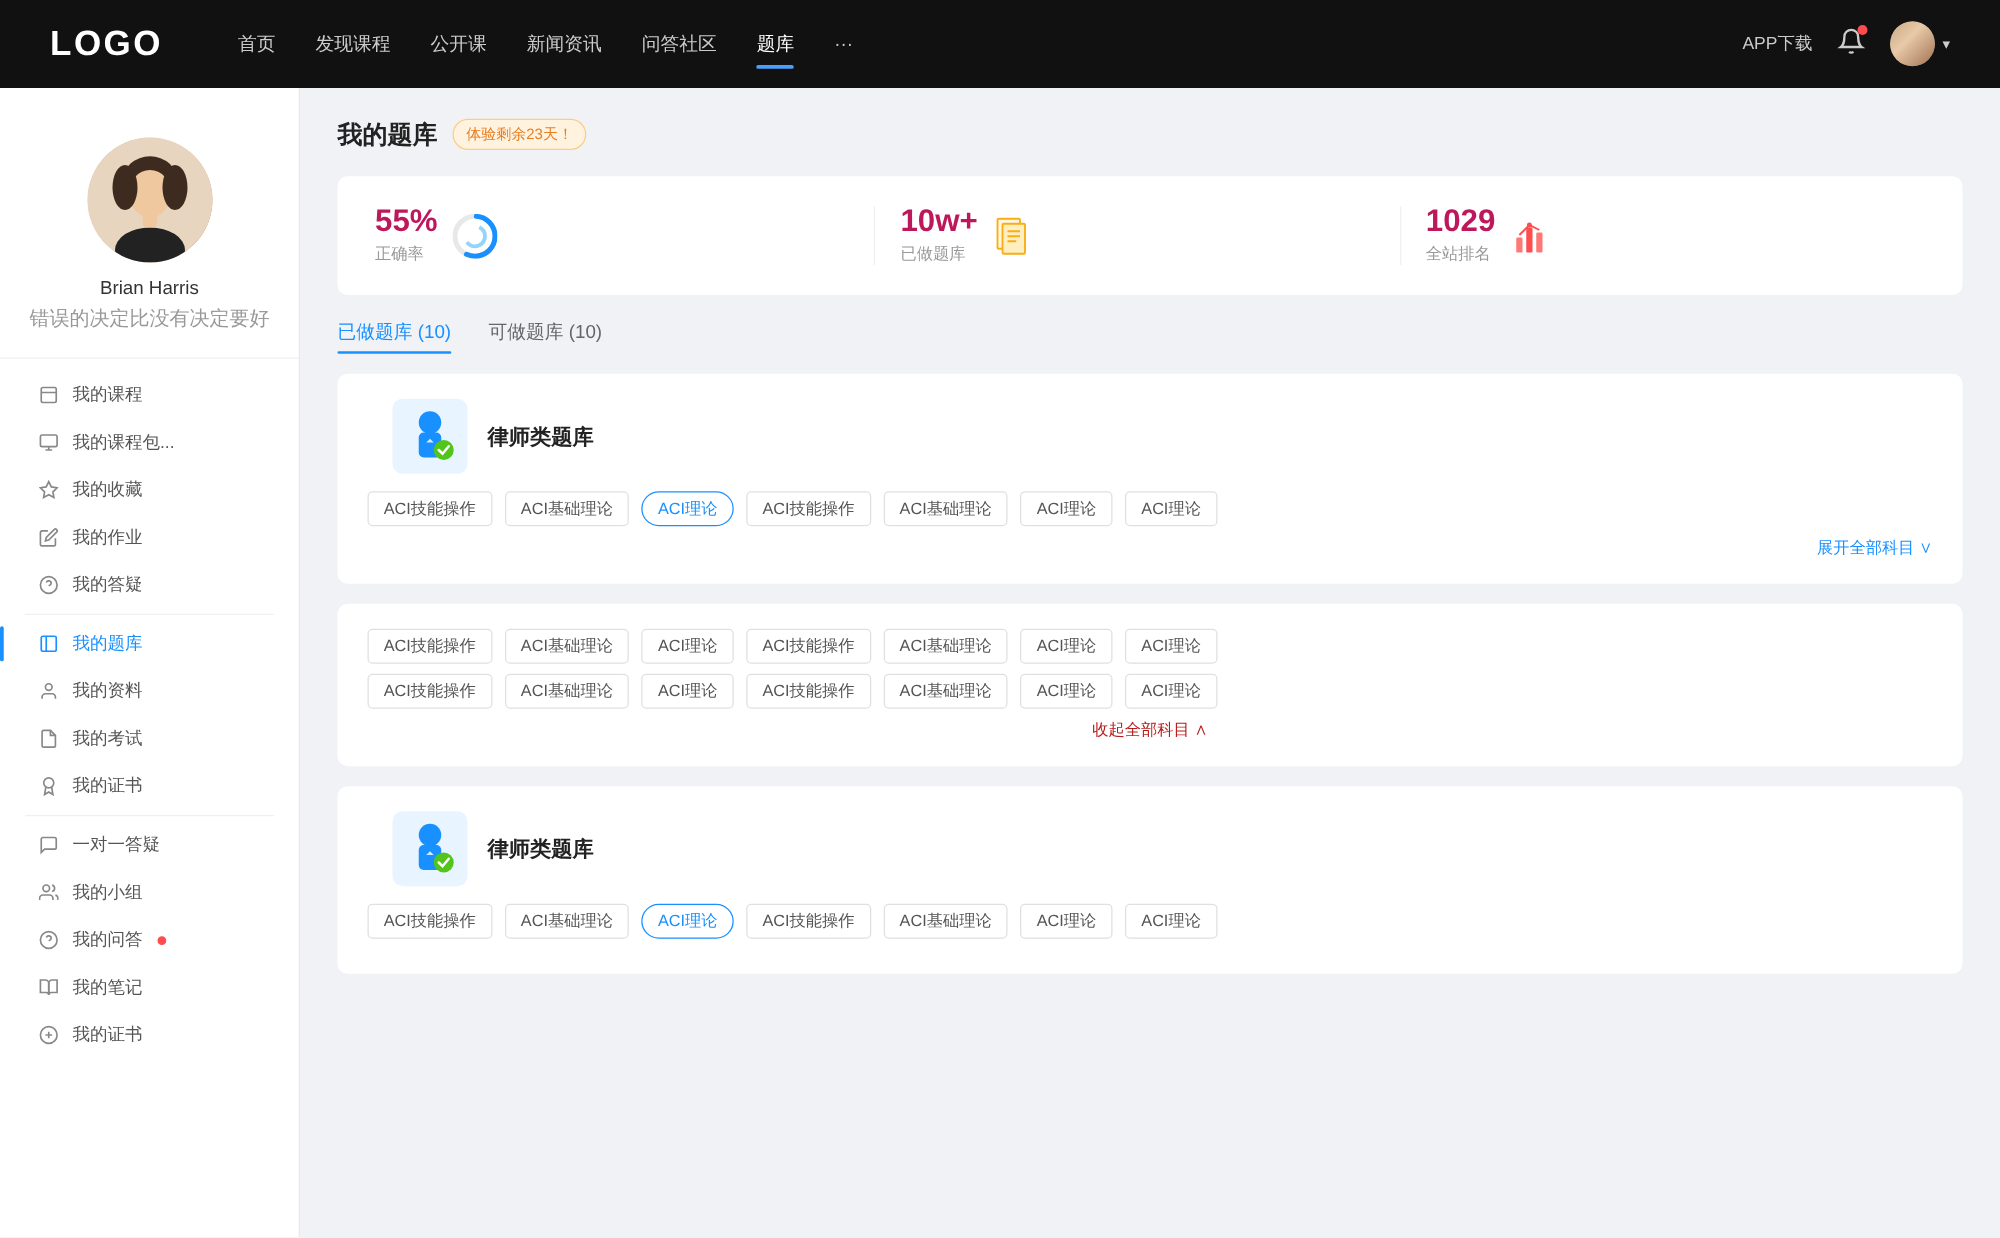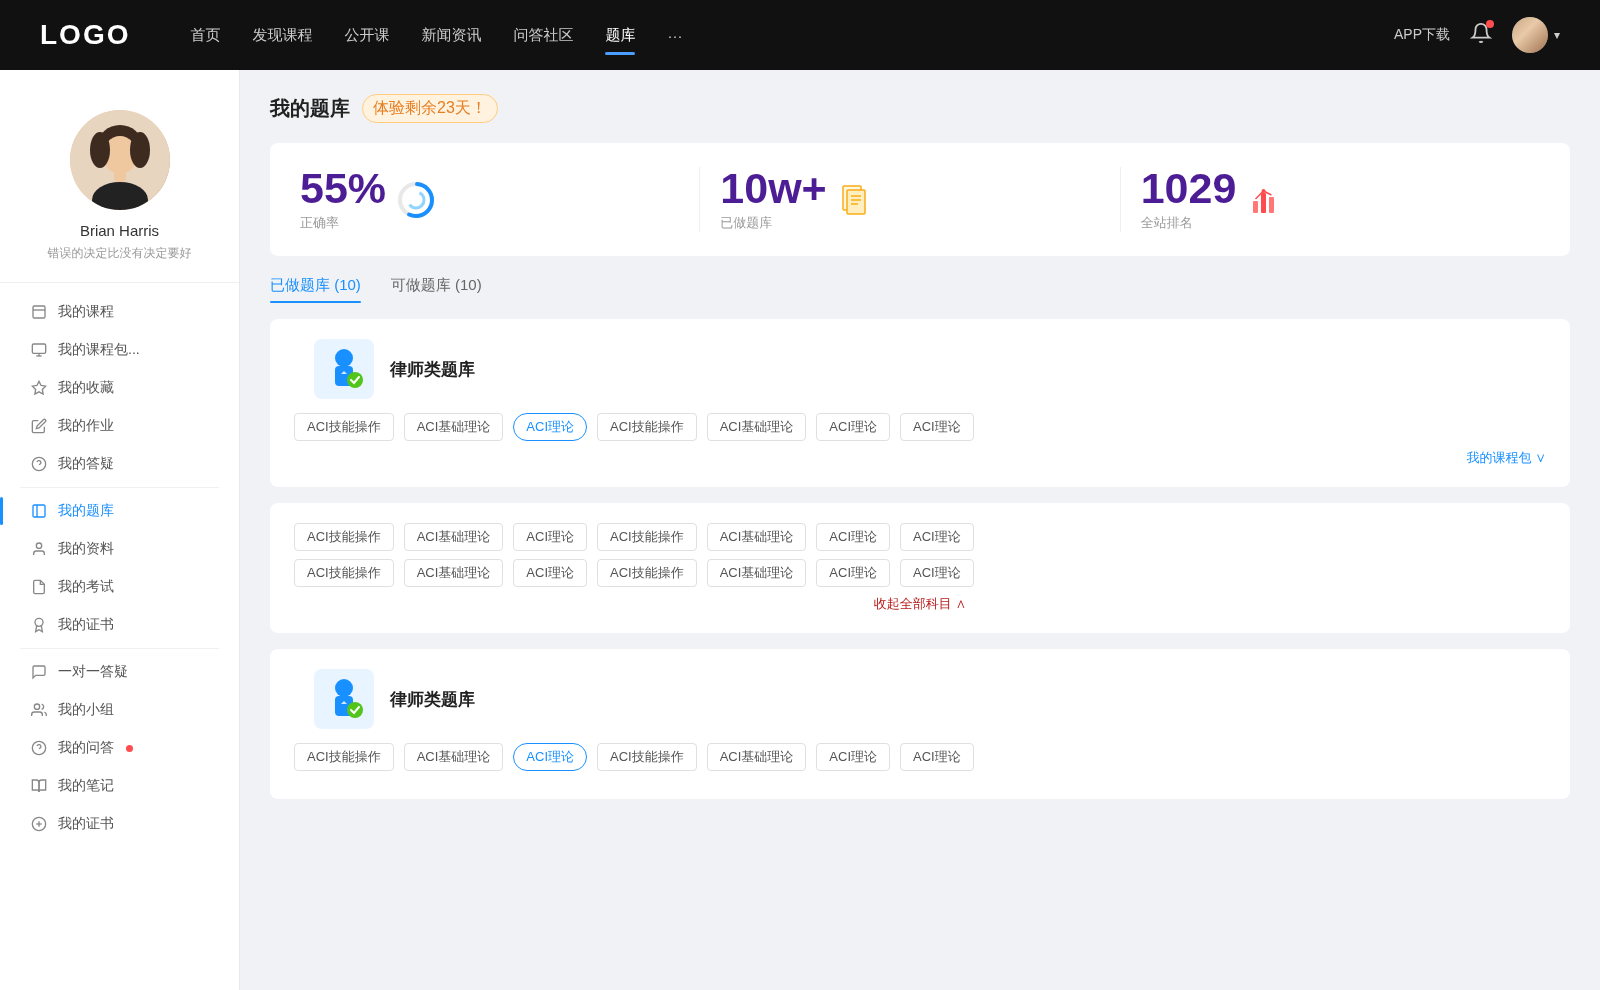--- a/index.html
+++ b/index.html
@@ -133,21 +133,21 @@
       justify-content: center;
       position: relative;
     }
     .profile-name {
       font-size: 15px;
       font-weight: 500;
       color: #333;
       margin-bottom: 6px;
     }
     .profile-bio {
-      font-size: 12px;
+      font-size: 16px;
       color: #999;
       text-align: left;
     }
     .sidebar-menu {
       padding: 10px 0;
     }
     .sidebar-item {
       display: flex;
       align-items: center;
       gap: 10px;
@@ -203,21 +203,21 @@
     }
     .page-title {
       font-size: 20px;
       font-weight: 600;
       color: #222;
     }
     .trial-badge {
       background: #fff3e0;
       border: 1px solid #ffcc80;
       color: #e67e22;
-      font-size: 16px;
+      font-size: 12px;
       padding: 3px 10px;
       border-radius: 20px;
     }
 
     
     .stats-card {
       background: #fff;
       border-radius: 8px;
       padding: 24px 30px;
       display: flex;
@@ -230,23 +230,23 @@
       display: flex;
       align-items: center;
       gap: 12px;
       padding: 0 20px;
       border-right: 1px solid #f0f0f0;
     }
     .stat-item:first-child { padding-left: 0; }
     .stat-item:last-child { border-right: none; }
     .stat-text { }
     .stat-value {
-      font-size: 43px;
+      font-size: 25px;
       font-weight: 700;
-      color: #4c1d95;
+      color: #be185d;
       line-height: 1;
     }
     .stat-label {
       font-size: 13px;
       color: #999;
       margin-top: 4px;
     }
     .stat-icon {
       width: 36px;
       height: 36px;
@@ -619,21 +619,21 @@
       </div>
       <div class="tags-row">
         <span class="tag">ACI技能操作</span>
         <span class="tag">ACI基础理论</span>
         <span class="tag active">ACI理论</span>
         <span class="tag">ACI技能操作</span>
         <span class="tag">ACI基础理论</span>
         <span class="tag">ACI理论</span>
         <span class="tag">ACI理论</span>
       </div>
-      <div class="expand-btn">我的课程包 ∨</div>
+      <div class="expand-btn">展开全部科目 ∨</div>
     </div>
 
     <div class="bank-card">
       <div class="tags-row">
         <span class="tag">ACI技能操作</span>
         <span class="tag">ACI基础理论</span>
         <span class="tag">ACI理论</span>
         <span class="tag">ACI技能操作</span>
         <span class="tag">ACI基础理论</span>
         <span class="tag">ACI理论</span>

